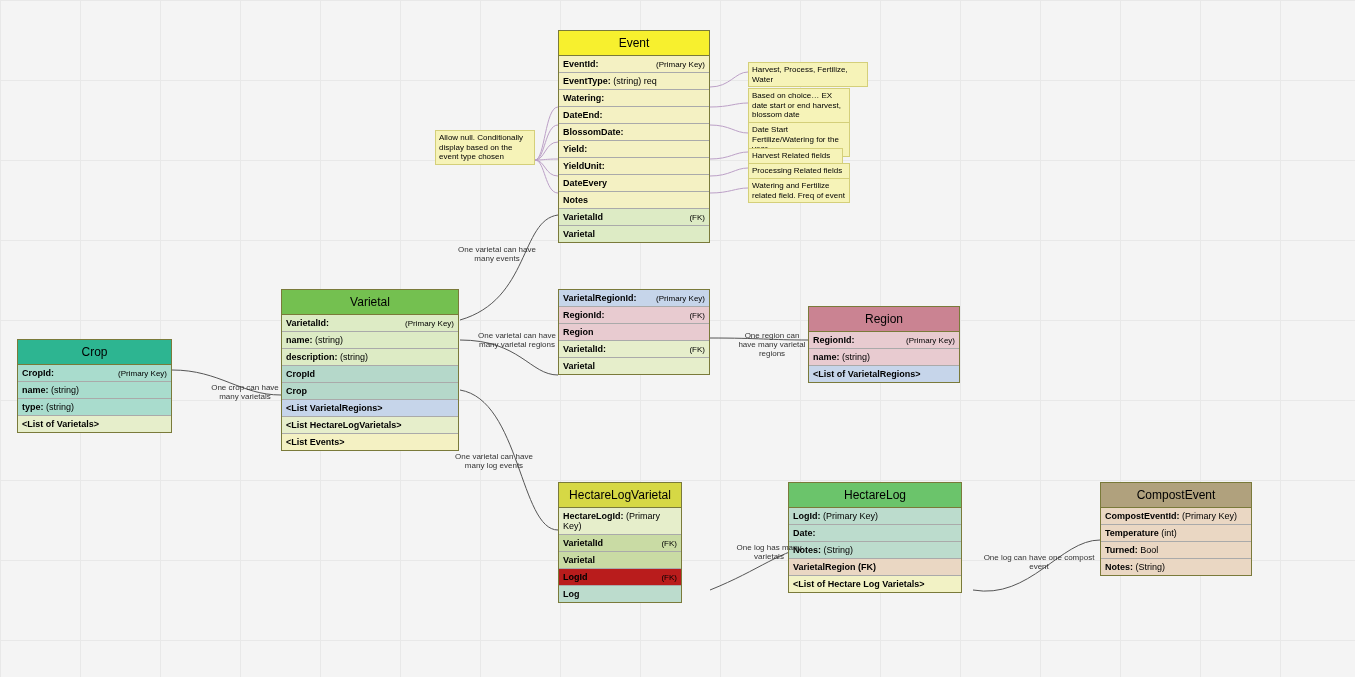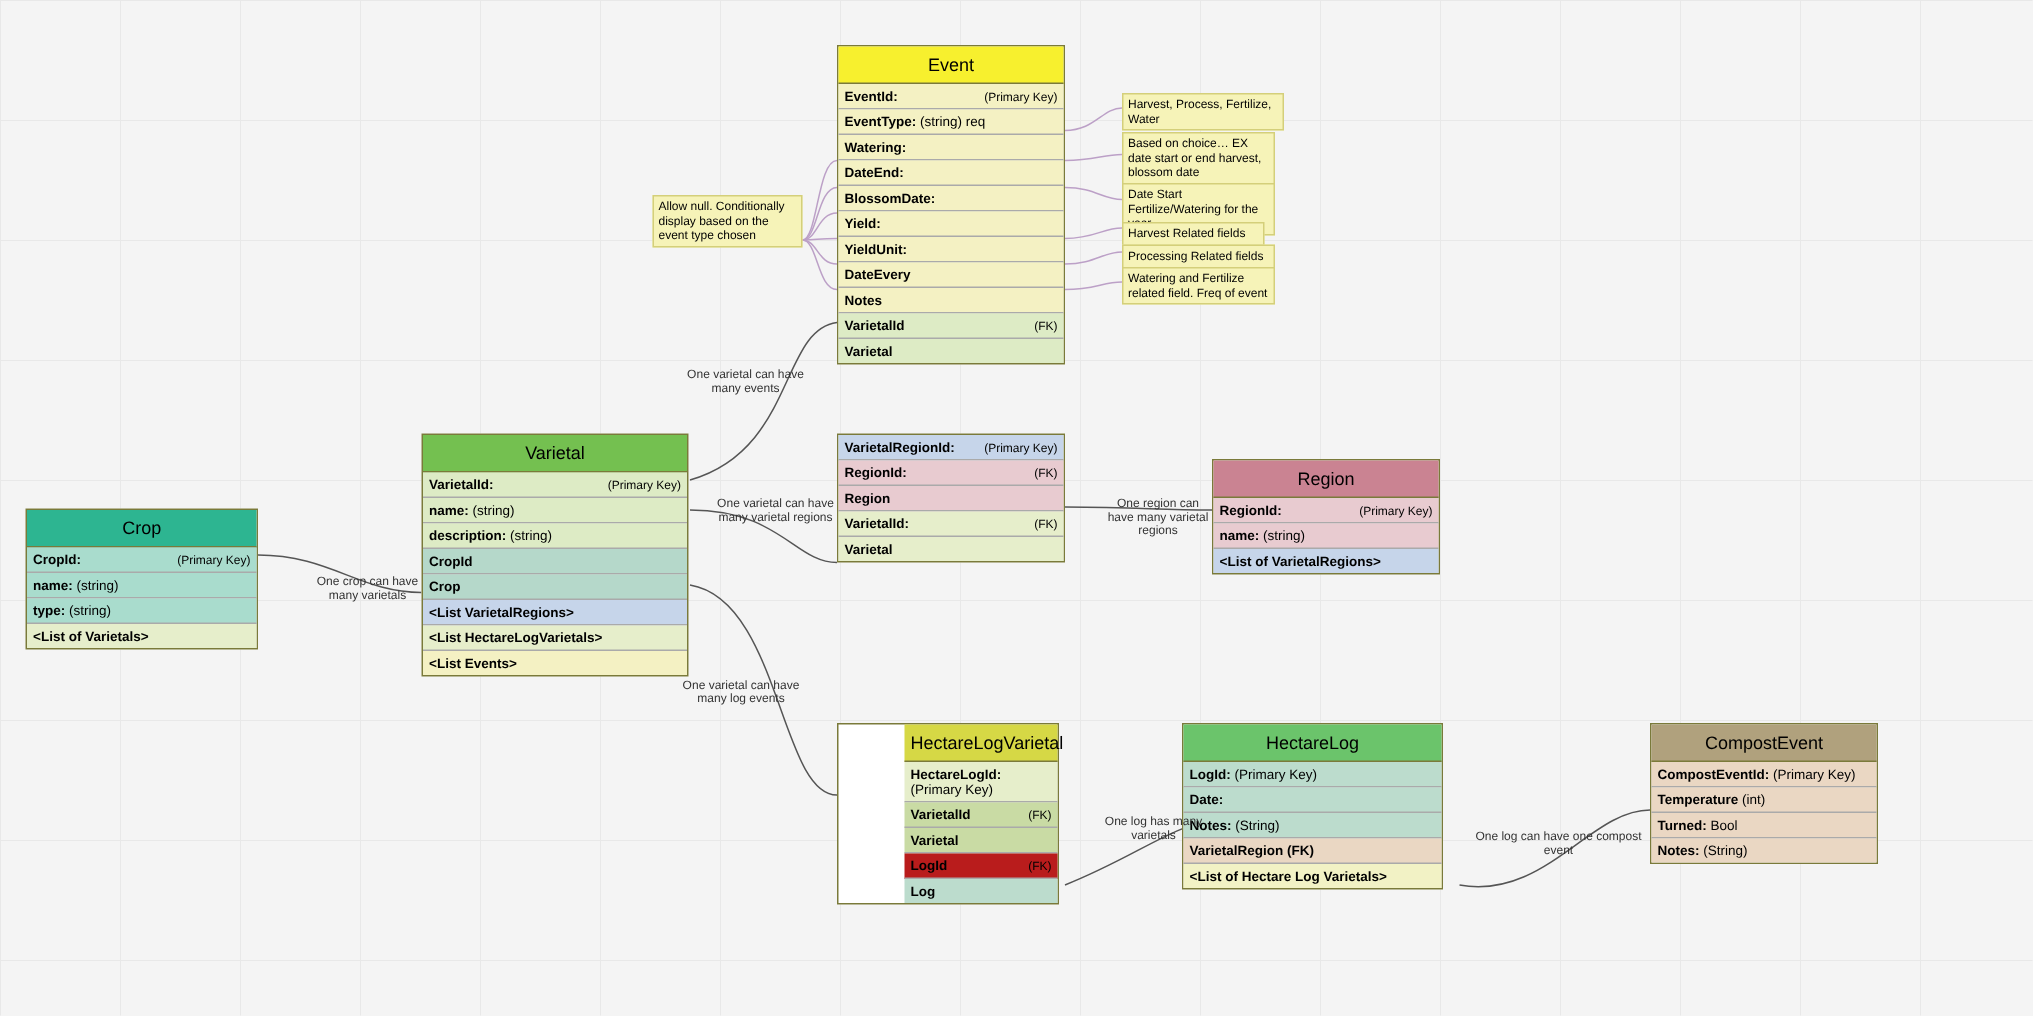--- a/index.html
+++ b/index.html
@@ -221,21 +221,21 @@
       </div>
       <div class="row" style="background: rgb(232, 203, 208);">
         <span><span class="k">name:</span><span class="m"> (string)</span></span>
       </div>
       <div class="row" style="background: rgb(198, 213, 234);">
         <span><span class="k">&lt;List of VarietalRegions&gt;</span></span>
       </div>
     </div>
 </div>
 
-<div class="entity" style="left:558px; top:482px; width:148px;padding-left:44px;">
+<div class="entity" style="left:558px; top:482px; width:124px;">
   <div class="entity-header" style="background:#d6d845">HectareLogVarietal</div>
   <div>
       <div class="row" style="background: rgb(230, 238, 203);">
         <span><span class="k">HectareLogId:</span><span class="m"> (Primary Key)</span></span>
       </div>
       <div class="row" style="background: rgb(201, 219, 164);">
         <span><span class="k">VarietalId</span></span>
         <span class="r">(FK)</span>
       </div>
       <div class="row" style="background: rgb(201, 219, 164);">
@@ -284,21 +284,21 @@
       <div class="row" style="background: rgb(234, 215, 195);">
         <span><span class="k">Turned:</span><span class="m"> Bool</span></span>
       </div>
       <div class="row" style="background: rgb(234, 215, 195);">
         <span><span class="k">Notes:</span><span class="m"> (String)</span></span>
       </div>
     </div>
 </div>
 
 <div class="note" style="left:435px; top:130px; width:100px;">Allow null. Conditionally display based on the event type chosen</div>
-<div class="note" style="left:748px; top:62px; width:108px;">Harvest, Process, Fertilize, Water</div>
+<div class="note" style="left:748px; top:62px; width:120px;">Harvest, Process, Fertilize, Water</div>
 <div class="note" style="left:748px; top:88px; width:102px;">Based on choice… EX date start or end harvest, blossom date</div>
 <div class="note" style="left:748px; top:122px; width:102px;">Date Start Fertilize/Watering for the year</div>
 <div class="note" style="left:748px; top:148px; width:95px;">Harvest Related fields</div>
 <div class="note" style="left:748px; top:163px; width:102px;">Processing Related fields</div>
 <div class="note" style="left:748px; top:178px; width:102px;">Watering and Fertilize related field. Freq of event</div>
 
 <div class="rel-label" style="left:210px; top:384px; width:70px;">One crop can have many varietals</div>
 <div class="rel-label" style="left:458px; top:246px; width:78px;">One varietal can have many events</div>
 <div class="rel-label" style="left:478px; top:332px; width:78px;">One varietal can have many varietal regions</div>
 <div class="rel-label" style="left:455px; top:453px; width:78px;">One varietal can have many log events</div>

